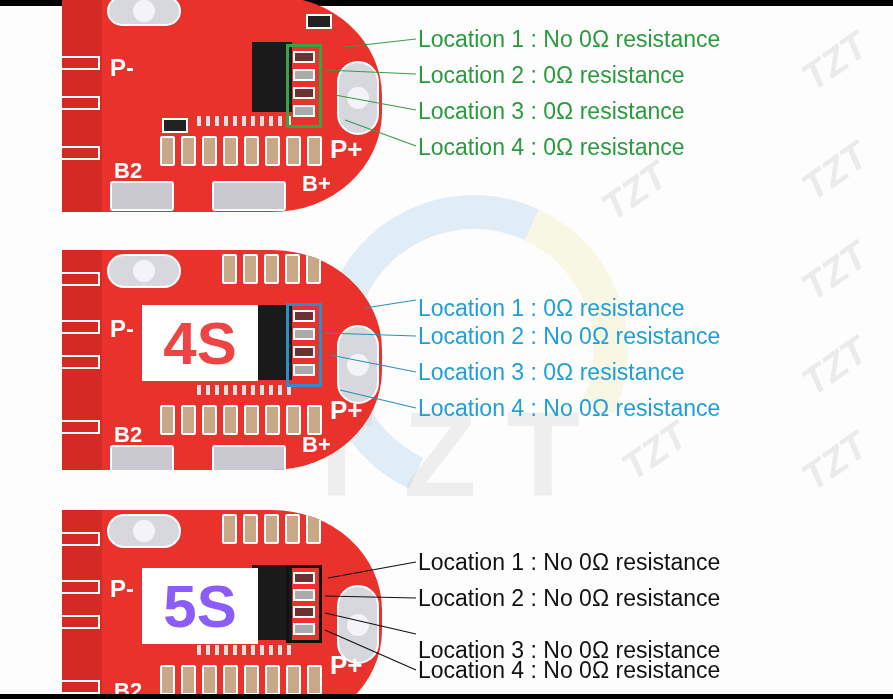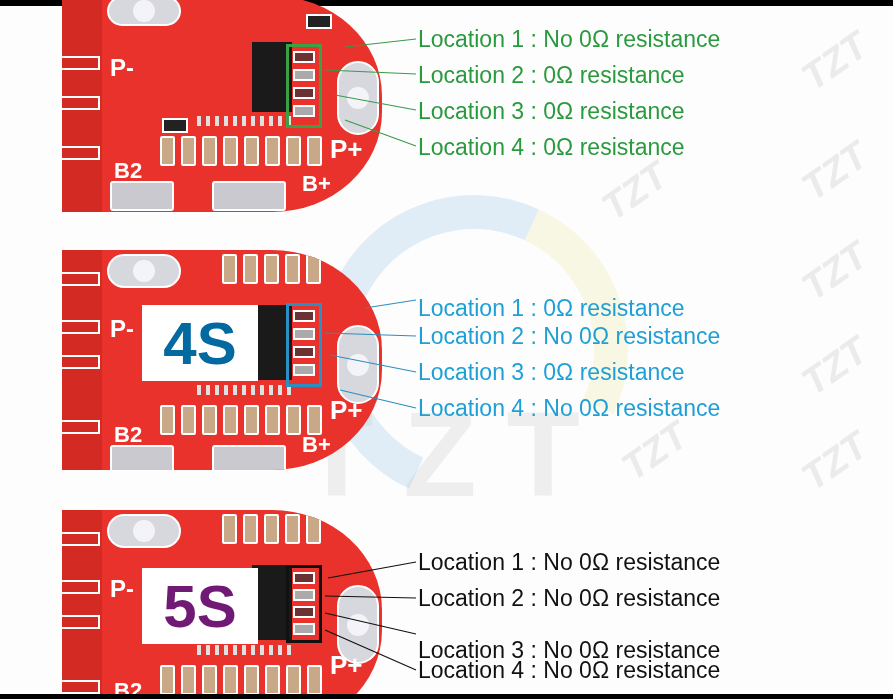--- a/index.html
+++ b/index.html
@@ -124,21 +124,21 @@
     </div>
     <div class="hole" style="left:275px;top:75px;width:38px;height:75px;"></div>
     <div class="pad" style="left:48px;top:195px;width:60px;height:24px;"></div>
     <div class="pad" style="left:150px;top:195px;width:70px;height:24px;"></div>
     <div class="silk" style="left:48px;top:65px;font-size:24px;">P-</div>
     <div class="silk" style="left:268px;top:145px;font-size:26px;">P+</div>
     <div class="silk" style="left:52px;top:172px;">B2</div>
     <div class="silk" style="left:240px;top:182px;">B+</div>
   </div>
   <div class="label-box" style="top:55px;">
-    <span style="color:#0369a1">4S</span>
+    <span style="color:#ef4444">4S</span>
   </div>
   <div class="loc-box" style="top:53px;border-color:#2a8fc4;">
     <div class="r" style="top:4px;"></div>
       <div class="r" style="top:22px;background:#aaa;"></div>
       <div class="r" style="top:40px;"></div>
       <div class="r" style="top:58px;background:#aaa;"></div>
   </div>
 </div>
 
 <div class="board" style="top:510px;height:184px;">
@@ -166,21 +166,21 @@
         <div class="cap"></div>
         <div class="cap"></div>
         <div class="cap"></div>
     </div>
     <div class="hole" style="left:275px;top:75px;width:38px;height:75px;"></div>
     <div class="silk" style="left:48px;top:65px;font-size:24px;">P-</div>
     <div class="silk" style="left:268px;top:140px;font-size:26px;">P+</div>
     <div class="silk" style="left:52px;top:168px;">B2</div>
   </div>
   <div class="label-box" style="top:58px;">
-    <span style="color:#701a75">5S</span>
+    <span style="color:#8b5cf6">5S</span>
   </div>
   <div class="loc-box" style="top:55px;border-color:#111;height:78px;">
     <div class="r" style="top:4px;"></div>
       <div class="r" style="top:21px;background:#aaa;"></div>
       <div class="r" style="top:38px;"></div>
       <div class="r" style="top:55px;background:#aaa;"></div>
   </div>
 </div>
 
 <svg class="leaders">

